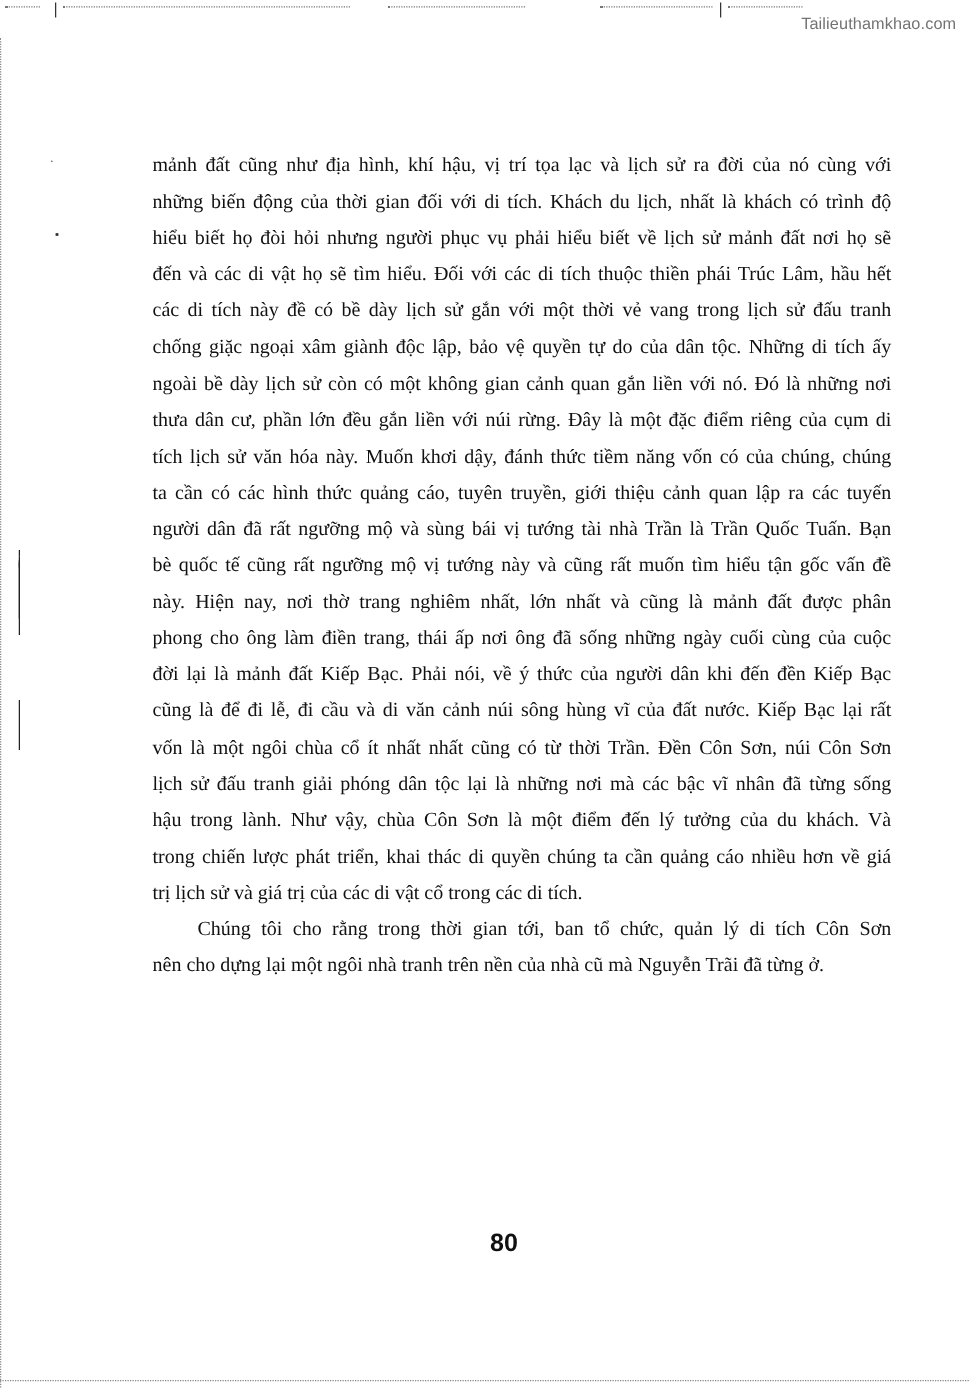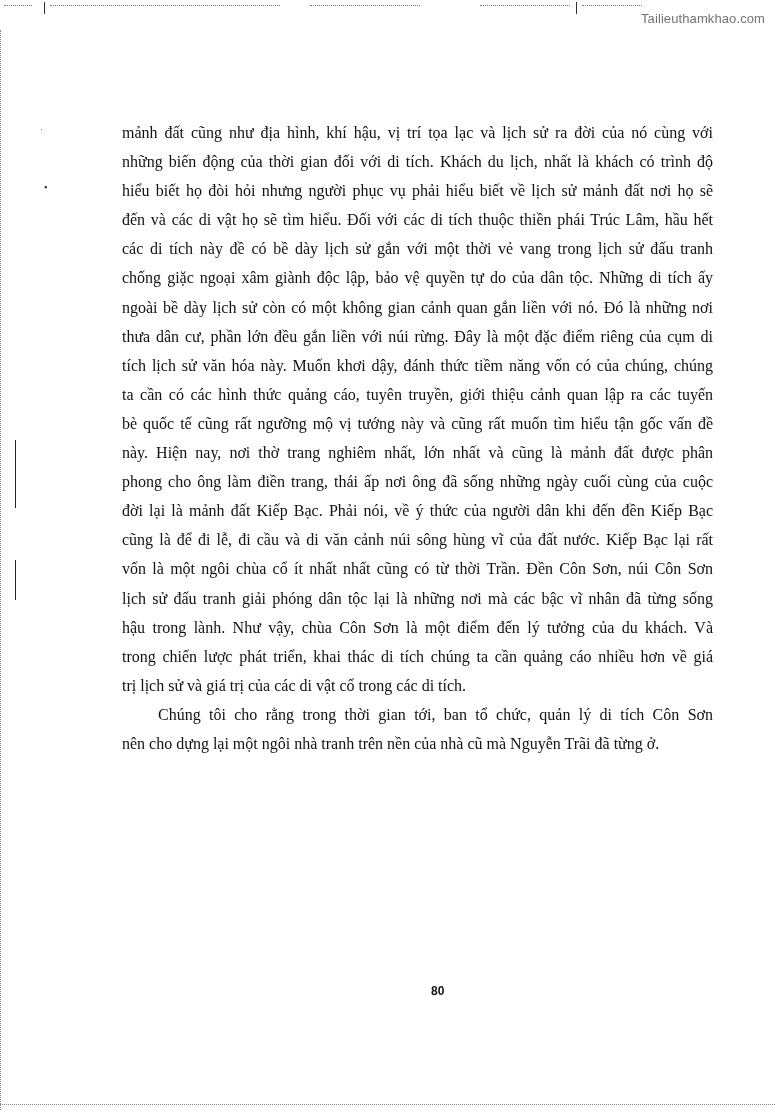--- a/index.html
+++ b/index.html
@@ -10,21 +10,21 @@
     .watermark { position: absolute; right: 10px; top: 11px; font-family: "Liberation Sans", "DejaVu Sans", sans-serif; font-size: 13px; color: #737373; letter-spacing: 0.1px; }
     .left-margin { position: absolute; left: 0; top: 30px; width: 4px; height: 1080px; border-left: 1px dotted #888; }
     .margin-line { position: absolute; left: 15px; width: 1px; background: #222; }
     .margin-mark { position: absolute; font-size: 9px; color: #333; }
     .page { position: absolute; left: 122px; top: 118px; width: 591px; }
     .para { margin: 0; font-size: 16px; line-height: 29.1px; text-align: justify; text-align-last: justify; }
     .para .ln { display: block; text-align: justify; text-align-last: justify; white-space: nowrap; }
     .para .ln.last { text-align-last: left; }
     .para2 { margin-top: 0; }
     .para2 .ln.first { text-indent: 36px; }
-    .page-number { position: absolute; left: 391px; top: 984px; font-size: 12px; font-weight: bold; font-family: "Liberation Sans", "DejaVu Sans", sans-serif; padding-left: 40px; }
+    .page-number { position: absolute; left: 352px; top: 984px; font-size: 20px; font-weight: bold; font-family: "Liberation Sans", "DejaVu Sans", sans-serif; padding-left: 40px; }
     .scan-bottom { position: absolute; left: 0; top: 1104px; width: 775px; height: 10px; border-top: 1px dotted #888; }
   </style>
 </head>
 <body>
 
 <div class="scan-top">
   <div class="dots" style="left:4px;width:28px;"></div>
   <div class="bar" style="left:44px;"></div>
   <div class="dots" style="left:50px;width:230px;"></div>
   <div class="dots" style="left:310px;width:110px;"></div>
@@ -51,29 +51,30 @@
     <span class="ln">mảnh đất cũng như địa hình, khí hậu, vị trí tọa lạc và lịch sử ra đời của nó cùng với</span>
     <span class="ln">những biến động của thời gian đối với di tích. Khách du lịch, nhất là khách có trình độ</span>
     <span class="ln">hiểu biết họ đòi hỏi nhưng người phục vụ phải hiểu biết về lịch sử mảnh đất nơi họ sẽ</span>
     <span class="ln">đến và các di vật họ sẽ tìm hiểu. Đối với các di tích thuộc thiền phái Trúc Lâm, hầu hết</span>
     <span class="ln">các di tích này đề có bề dày lịch sử gắn với một thời vẻ vang trong lịch sử đấu tranh</span>
     <span class="ln">chống giặc ngoại xâm giành độc lập, bảo vệ quyền tự do của dân tộc. Những di tích ấy</span>
     <span class="ln">ngoài bề dày lịch sử còn có một không gian cảnh quan gắn liền với nó. Đó là những nơi</span>
     <span class="ln">thưa dân cư, phần lớn đều gắn liền với núi rừng. Đây là một đặc điểm riêng của cụm di</span>
     <span class="ln">tích lịch sử văn hóa này. Muốn khơi dậy, đánh thức tiềm năng vốn có của chúng, chúng</span>
     <span class="ln">ta cần có các hình thức quảng cáo, tuyên truyền, giới thiệu cảnh quan lập ra các tuyến</span>
+    <span class="ln">người dân đã rất ngưỡng mộ và sùng bái vị tướng tài nhà Trần là Trần Quốc Tuấn. Bạn</span>
     <span class="ln">bè quốc tế cũng rất ngưỡng mộ vị tướng này và cũng rất muốn tìm hiểu tận gốc vấn đề</span>
     <span class="ln">này. Hiện nay, nơi thờ trang nghiêm nhất, lớn nhất và cũng là mảnh đất được phân</span>
     <span class="ln">phong cho ông làm điền trang, thái ấp nơi ông đã sống những ngày cuối cùng của cuộc</span>
     <span class="ln">đời lại là mảnh đất Kiếp Bạc. Phải nói, về ý thức của người dân khi đến đền Kiếp Bạc</span>
     <span class="ln">cũng là để đi lễ, đi cầu và di văn cảnh núi sông hùng vĩ của đất nước. Kiếp Bạc lại rất</span>
     <span class="ln">vốn là một ngôi chùa cổ ít nhất nhất cũng có từ thời Trần. Đền Côn Sơn, núi Côn Sơn</span>
     <span class="ln">lịch sử đấu tranh giải phóng dân tộc lại là những nơi mà các bậc vĩ nhân đã từng sống</span>
     <span class="ln">hậu trong lành. Như vậy, chùa Côn Sơn là một điểm đến lý tưởng của du khách. Và</span>
-    <span class="ln">trong chiến lược phát triển, khai thác di tích chúng ta cần quảng cáo nhiều hơn về giá</span>
+    <span class="ln">trong chiến lược phát triển, khai thác di quyền chúng ta cần quảng cáo nhiều hơn về giá</span>
     <span class="ln last">trị lịch sử và giá trị của các di vật cổ trong các di tích.</span>
   </p>
   <p class="para para2">
     <span class="ln first">Chúng tôi cho rằng trong thời gian tới, ban tổ chức, quản lý di tích Côn Sơn</span>
     <span class="ln last">nên cho dựng lại một ngôi nhà tranh trên nền của nhà cũ mà Nguyễn Trãi đã từng ở.</span>
   </p>
 </div>
 
 <div class="page-number">80</div>
 

